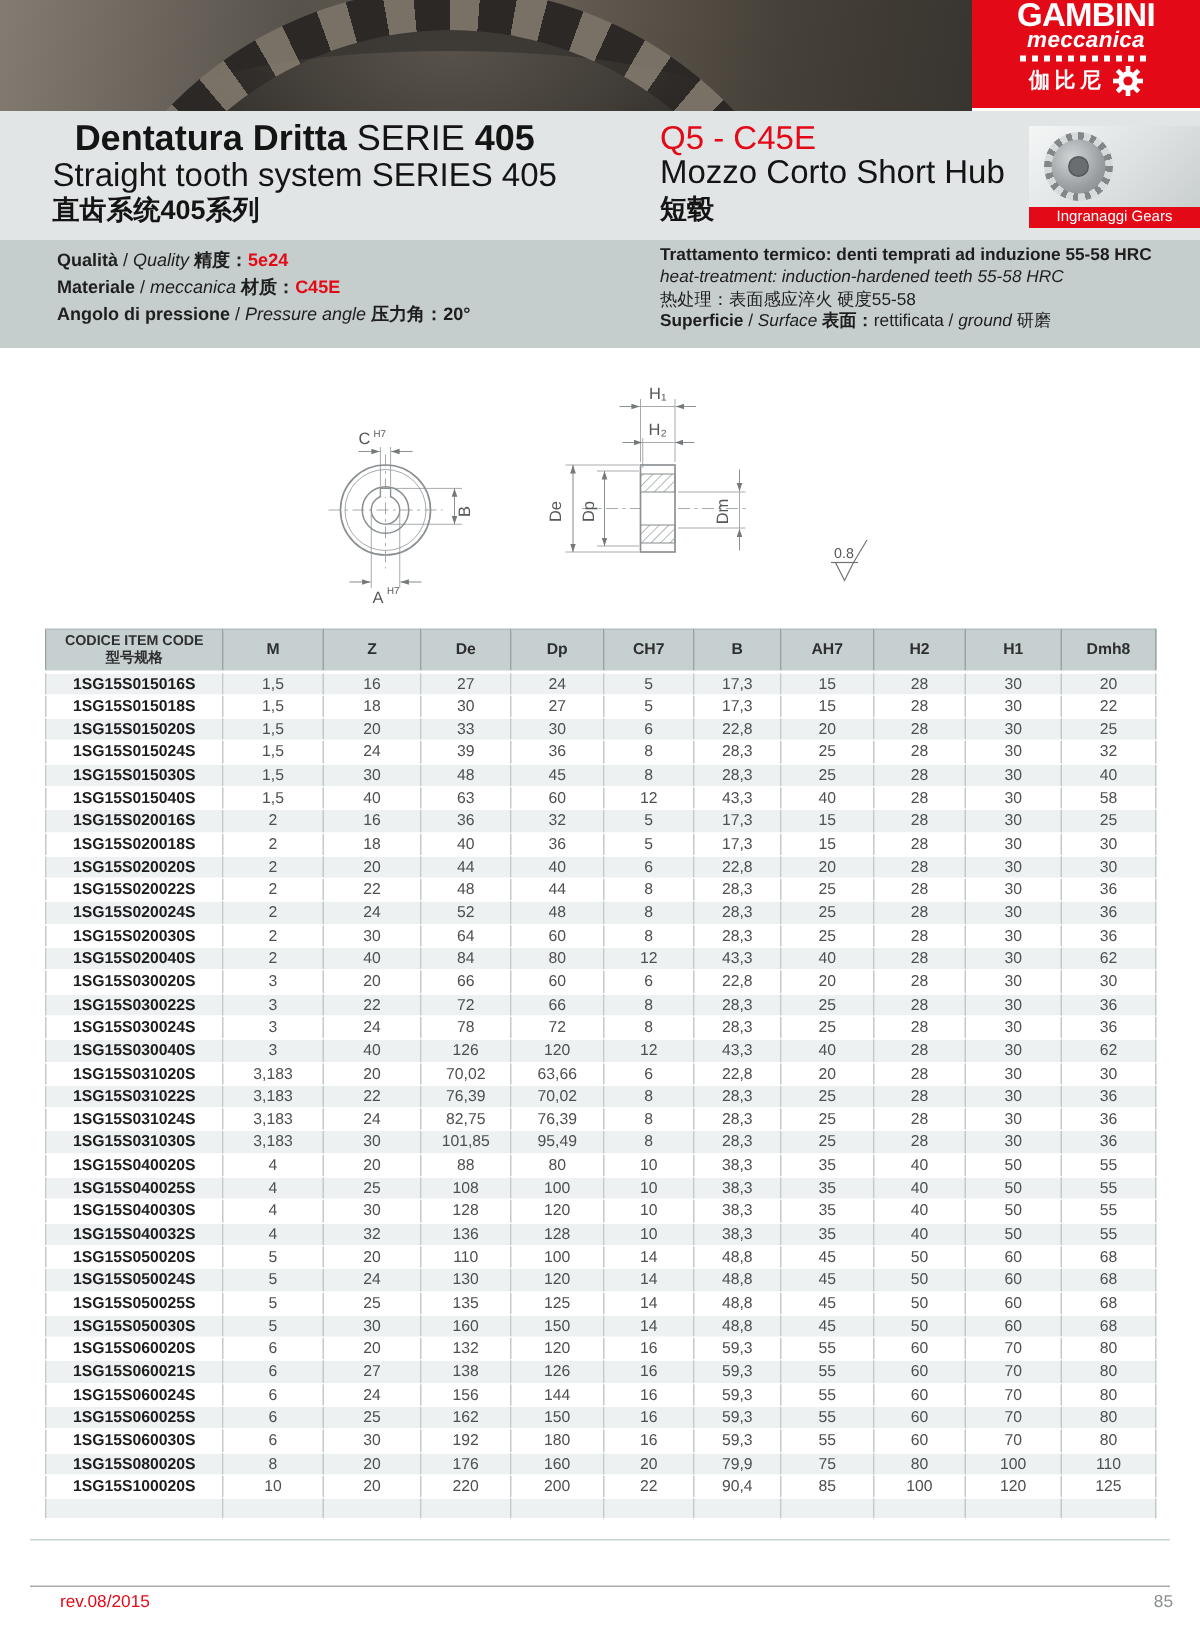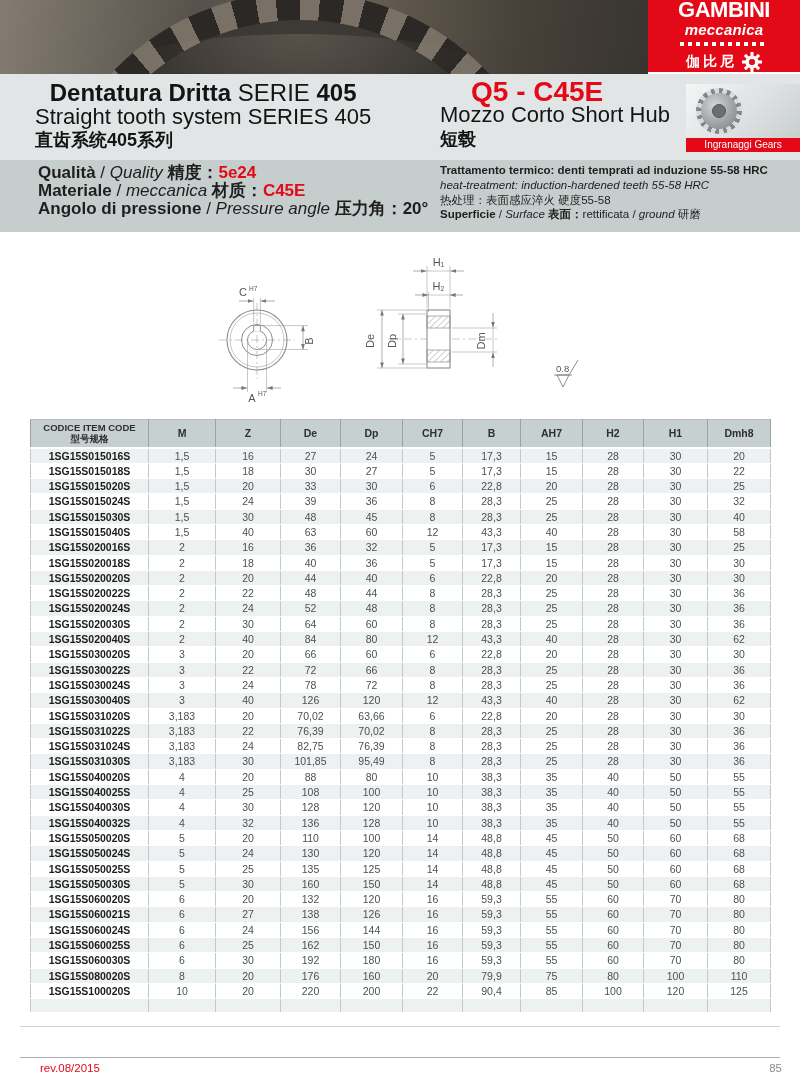--- a/index.html
+++ b/index.html
@@ -11,57 +11,57 @@
   .banner .teeth { position:absolute; left:40px; top:-8px; width:520px; height:520px; border-radius:50%;
             background:repeating-conic-gradient(#77immm 0 0);  }
   .banner .teeth { background:repeating-conic-gradient(#7a7166 0deg 4.5deg, #2b2825 4.5deg 10deg); }
   .banner .gearbody { position:absolute; left:68px; top:20px; width:464px; height:464px; border-radius:50%;
             background:radial-gradient(circle at 50% 18%, #44403a 0%, #332f2b 45%, #23201d 75%); }
   .banner .gearshine { position:absolute; left:120px; top:34px; width:360px; height:70px; border-radius:50%;
             background:radial-gradient(ellipse at 50% 0%, rgba(160,150,135,.25), transparent 70%); }
 
   
   .logo-panel { position:absolute; left:648px; top:0; width:152px; height:72px; background:#e30917;
-            display:flex; flex-direction:column; align-items:center; justify-content:space-between; }
+            display:flex; flex-direction:column; align-items:center; justify-content:flex-start; }
   .logo-name { color:#fff; font-weight:bold; font-size:22px; letter-spacing:-.5px; line-height:20px; }
   .logo-sub  { color:#fff; font-weight:bold; font-size:15px; letter-spacing:.2px; line-height:14px;font-style:italic; }
   .logo-perf { width:88px; height:4px; margin:3px 0 3px 0;
             background:repeating-linear-gradient(90deg,#fff 0 4px, transparent 4px 8px); }
   .logo-cn-row { display:flex; align-items:center; gap:5px; }
   .logo-cn { color:#fff; font-weight:bold; font-size:14px; letter-spacing:3px; }
 
   
   .title-band { position:absolute; left:0; top:74px; width:800px; height:86px; background:#e1e5e6; }
   .title-left { position:absolute; left:35px; top:6px; color:#141414; }
   .t1 { font-size:24px; line-height:25px;text-align:center; }
   .t1 .bold { font-weight:bold; } .t1 .mid { font-weight:normal; }
   .t2 { font-size:22px; line-height:24px; font-weight:normal; }
   .t3 { font-size:18px; line-height:23px; font-weight:bold; }
   .title-right { position:absolute; left:440px; top:6px; }
-  .q-code { color:#e30917; font-size:28px; font-weight:bold; line-height:23px;margin-left:31px; }
+  .q-code { color:#e30917; font-size:22px; font-weight:normal; line-height:23px; }
   .q-name { color:#141414; font-size:22px; line-height:24px; }
   .q-name .bold { font-weight:normal; }
   .q-cn { color:#141414; font-size:18px; font-weight:bold; line-height:24px; }
 
   
   .gear-box { position:absolute; left:686px; top:84px; width:114px; height:54px; z-index:5;
             background:linear-gradient(135deg,#f4f6f6 0%,#dde1e2 55%,#c9cecf 100%); }
   .mini-gear { position:absolute; left:10px; top:4px; width:46px; height:46px; }
   .mini-teeth { position:absolute; inset:0; border-radius:50%;
             background:repeating-conic-gradient(#83878a 0deg 10deg, #d7dadb 10deg 22.5deg); }
   .mini-body { position:absolute; inset:5px; border-radius:50%;
             background:radial-gradient(circle at 38% 35%, #d3d6d7, #9b9fa2 60%, #808487); }
   .mini-hole { position:absolute; inset:16px; border-radius:50%; background:#6a6e71;
             border:1px solid #55585b; }
   .gear-badge { position:absolute; left:686px; top:138px; width:114px; height:14px; background:#e30917;
             color:#fff; font-size:10px; line-height:14px; text-align:center; z-index:5; }
 
   
   .spec-band { position:absolute; left:0; top:160px; width:800px; height:72px; background:#c6cecd; }
-  .specs-left { position:absolute; left:38px; top:4px; font-size:17px; color:#1e1e1e; }
+  .specs-left { position:absolute; left:38px; top:4px; font-size:12px; color:#1e1e1e; }
   .specs-left .line { line-height:18px; }
   .specs-left .lab { font-weight:bold; }
   .ital { font-style:italic; }
   .val-red { color:#e30917; font-weight:bold; }
   .val-dark { color:#1e1e1e; font-weight:bold; }
   .specs-right { position:absolute; left:440px; top:3px; font-size:11.5px; color:#1e1e1e; }
   .specs-right .line { line-height:14.8px; }
   .sr-bold { font-weight:bold; }
 
   

